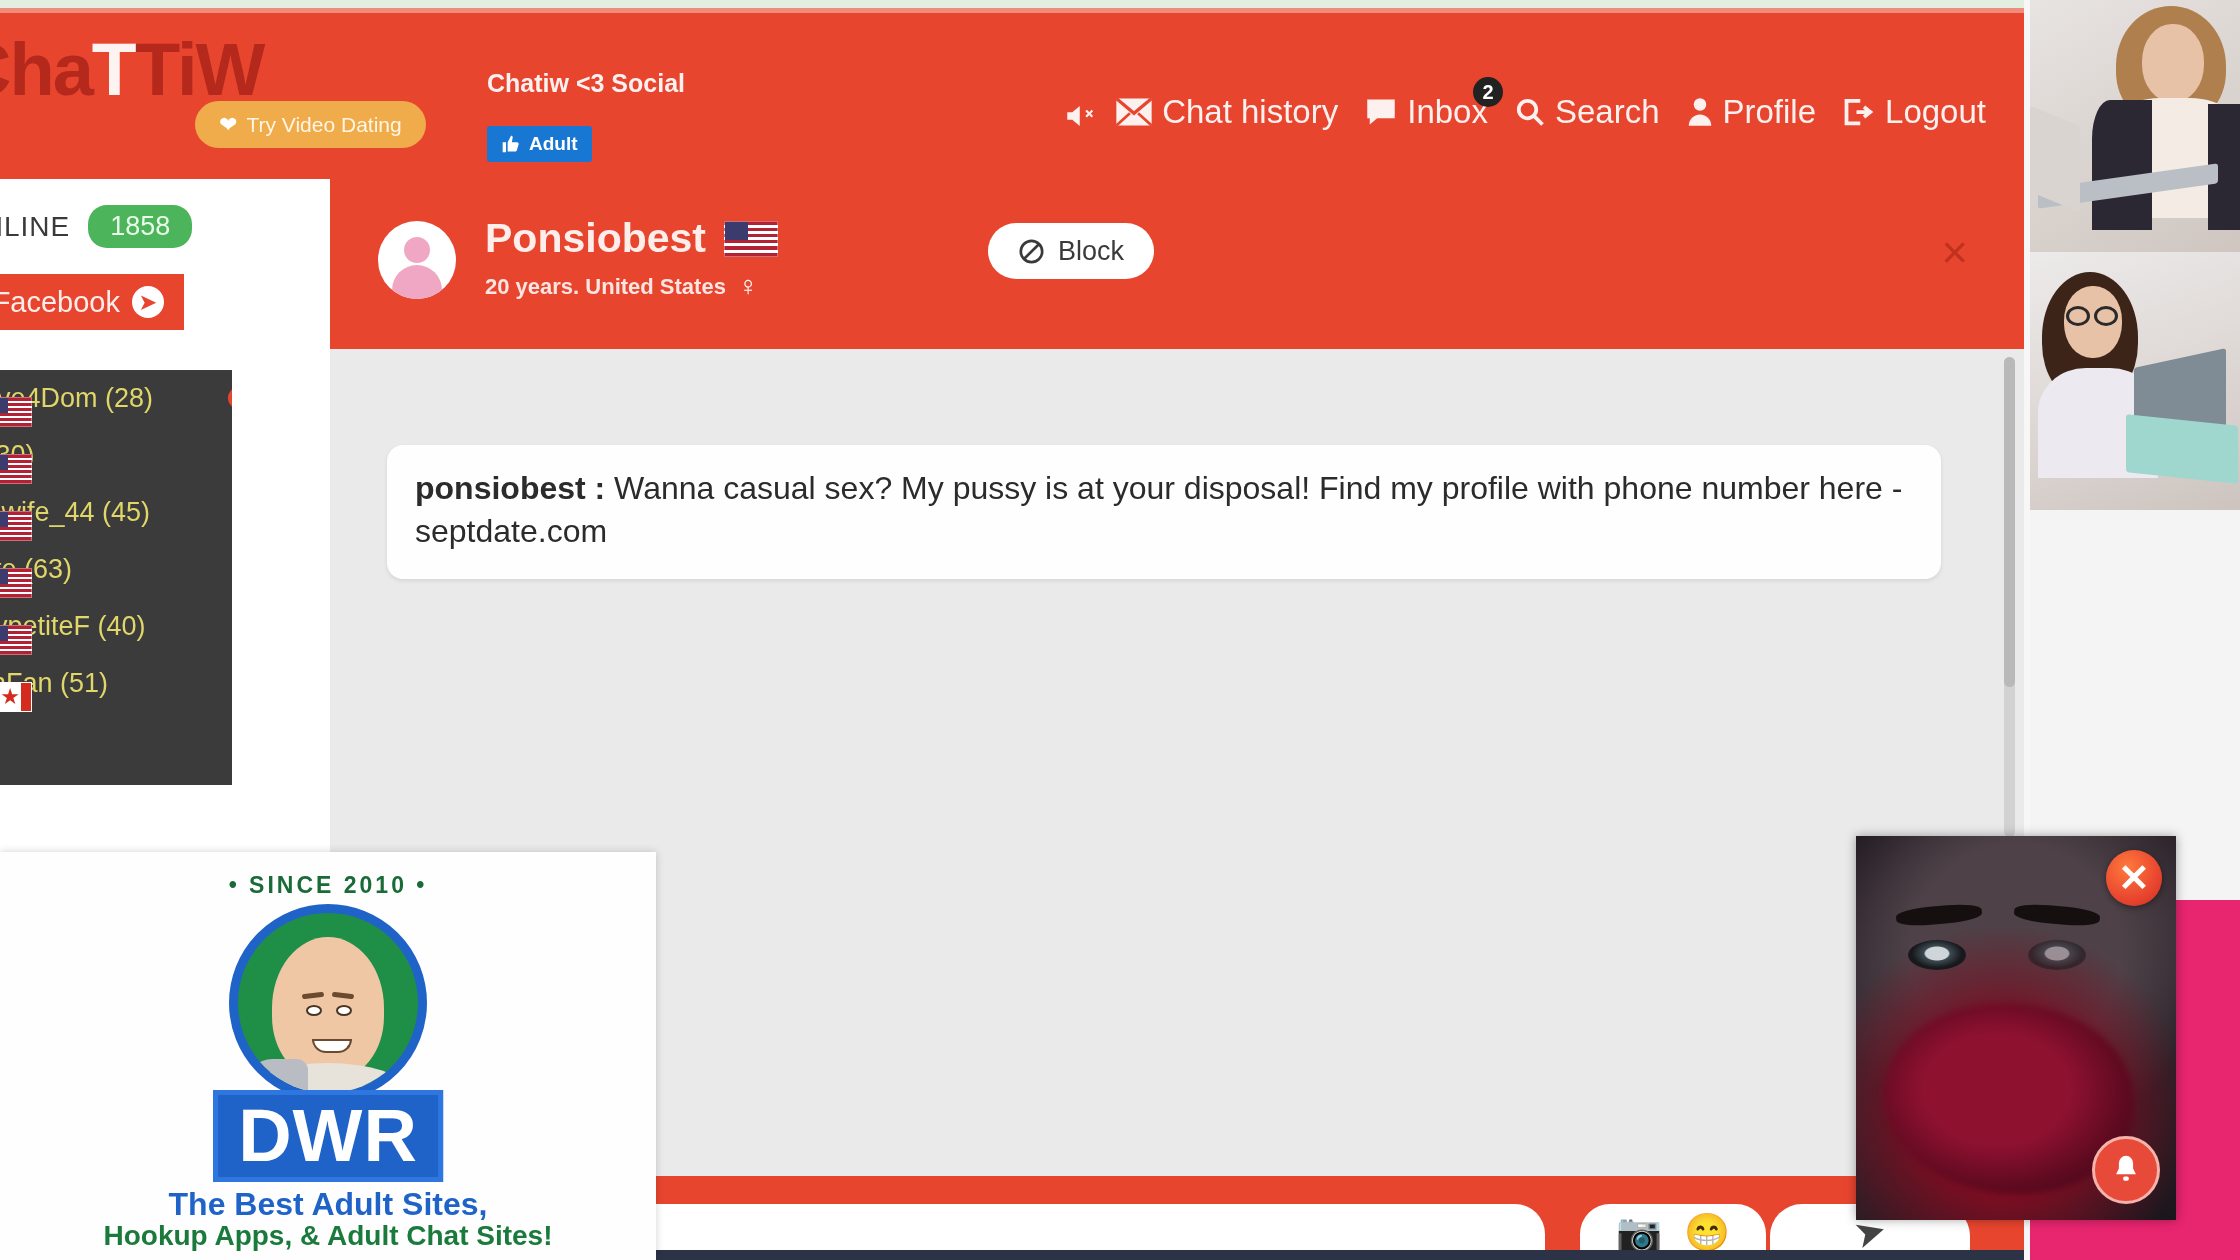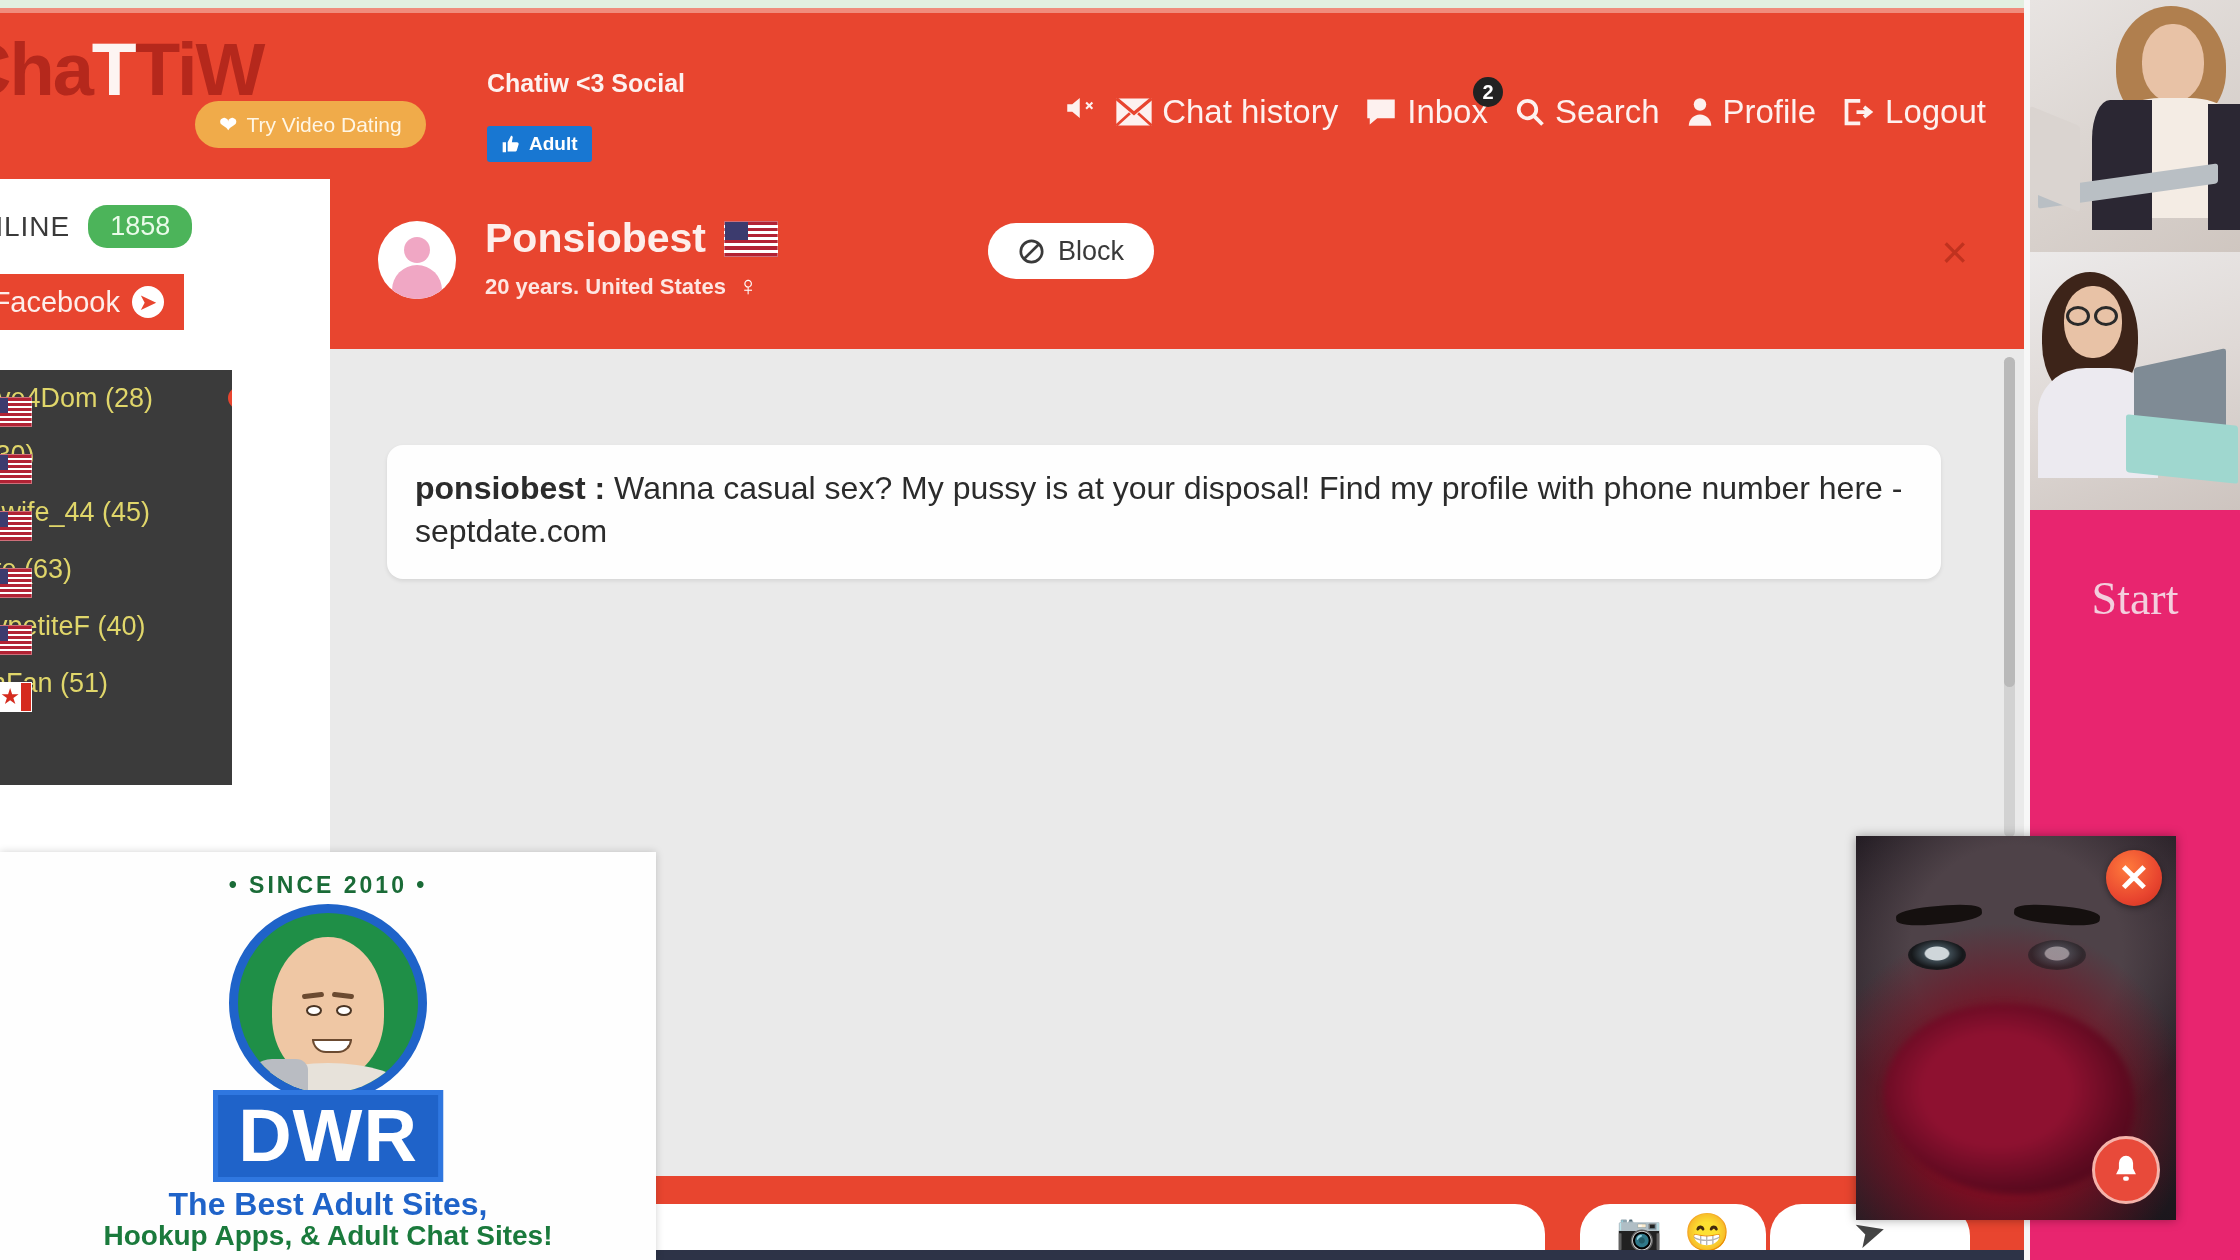--- a/index.html
+++ b/index.html
@@ -44,21 +44,21 @@
     height:36px; padding:0 14px;
     background:#1877d2; color:#fff;
     display:flex; align-items:center; gap:8px;
     font-size:19px; font-weight:bold; border:none; cursor:pointer;
     border-radius:3px;
   }
 
   
   .nav {
     position:absolute; right:0; top:80px;
-    display:flex; align-items:flex-start; gap:0px;
+    display:flex; align-items:flex-end; gap:0px;
     padding-right:25px;
   }
   .nav-item {
     display:flex; align-items:center; gap:9px;
     color:#fdf1ef; font-size:33px;
     padding:0 13px; cursor:pointer; position:relative;
     white-space:nowrap;
   }
   .nav-item.mute { padding-right:4px; }
   .nav-ico { display:inline-flex; align-items:center; }
@@ -623,23 +623,20 @@
     <div class="rail-photo2">
       <div class="ph-hair" style="left:12px; top:20px; width:96px; height:130px; background:#3d2419;"></div>
       <div class="ph-face" style="left:34px; top:34px; width:58px; height:72px;"></div>
       <div class="ph-glass" style="left:36px; top:54px; width:24px; height:20px;"></div>
       <div class="ph-glass" style="left:64px; top:54px; width:24px; height:20px;"></div>
       <div class="ph-body" style="left:8px; top:116px; width:120px; height:110px; background:#eceaf0;"></div>
       <div class="ph-laptop-dark" style="left:104px; top:106px; width:92px; height:86px; transform:skewY(-12deg); background:#7f8b95;"></div>
       <div class="ph-laptop" style="left:96px; top:168px; width:112px; height:58px; background:#9fd7cf; transform:skewY(6deg);"></div>
     </div>
 
-    <div class="rail-pink">
-      <div class="rail-pink-txt">Start</div>
-    </div>
 
     <div class="rail-bottom"></div>
   </div>
 
   <div class="dwr-ad">
     <div class="dwr-since">• SINCE 2010 •</div>
     <div class="dwr-circle">
       <div class="dwr-head">
         <span class="dwr-brow l"></span>
           <span class="dwr-brow r"></span>

